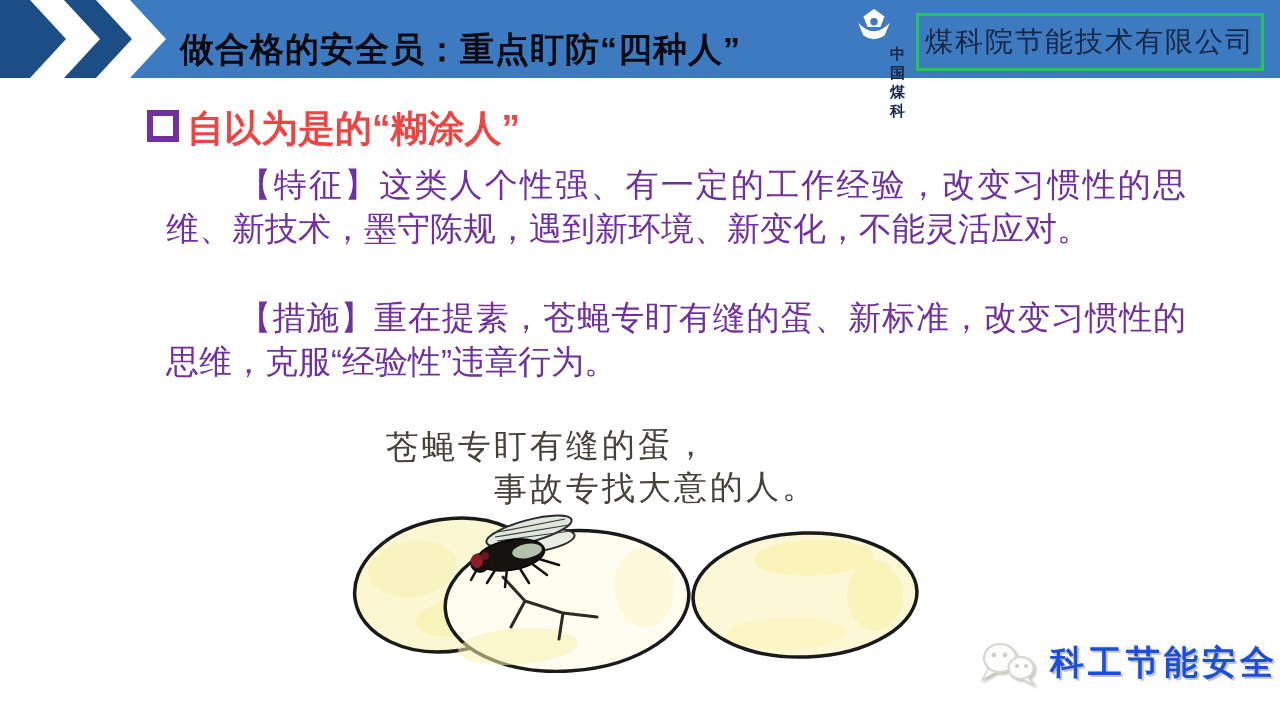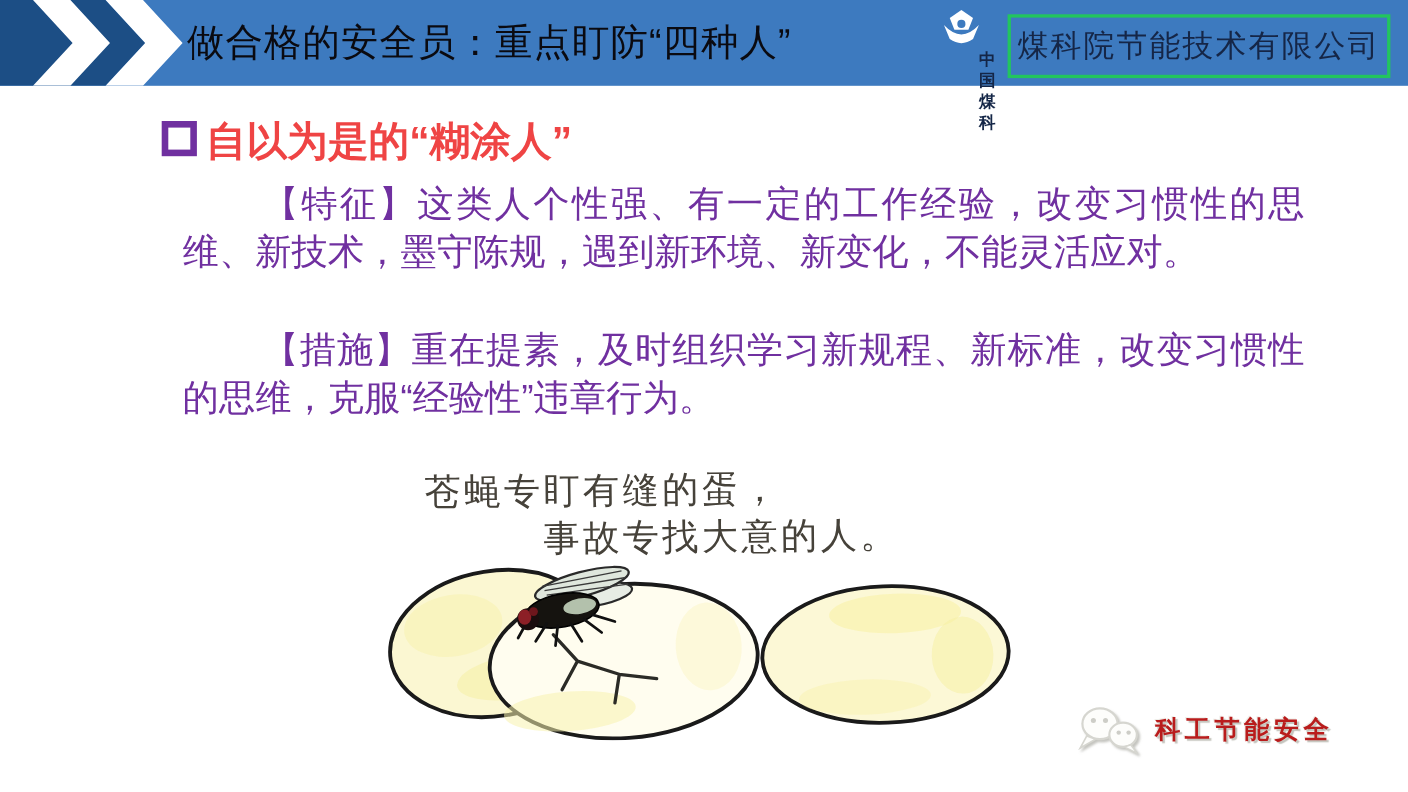--- a/index.html
+++ b/index.html
@@ -4,22 +4,22 @@
 <style>
   html,body{margin:0;padding:0;background:#888;}
   .slide{
     position:relative;width:1280px;height:720px;background:#ffffff;overflow:hidden;
     font-family:"Liberation Sans","DejaVu Sans",sans-serif;
   }
   
   .header{position:absolute;left:0;top:0;width:1280px;height:78px;background:#3d7abf;}
   .chevrons{position:absolute;left:0;top:0;width:170px;height:78px;}
   .slide-title{
-    position:absolute;left:170px;top:0;height:78px;line-height:78px;margin:0;
-    font-size:34px;font-weight:normal;color:#0a0a10;letter-spacing:1px;white-space:nowrap;
+    position:absolute;left:170px;top:0;height:78px;line-height:78px;margin:10px;
+    font-size:34px;font-weight:bold;color:#0a0a10;letter-spacing:1px;white-space:nowrap;
   }
   .logo-group{position:absolute;left:836px;top:8px;width:76px;height:64px;text-align:center;}
   .logo-emblem{display:block;margin:0 auto;}
   .logo-brand{display:block;font-size:15px;font-weight:bold;color:#142festival647;color:#142647;letter-spacing:1px;margin-top:1px;margin-left:48px;}
   .company-box{
     position:absolute;left:916px;top:13px;width:342px;height:52px;
     border:3px solid #22c55e;color:#152647;
     font-size:28px;font-weight:500;letter-spacing:2px;
     display:flex;align-items:center;justify-content:center;white-space:nowrap;
   }
@@ -46,21 +46,21 @@
   }
   .caption-1{left:386px;top:424px;}
   .caption-2{left:494px;top:466px;}
   .eggs-svg{position:absolute;left:345px;top:503px;}
   
   .watermark{
     position:absolute;left:978px;top:638px;display:flex;align-items:center;gap:10px;
   }
   .wechat-icon{filter:drop-shadow(2px 2px 1px rgba(150,150,140,.55));}
   .watermark-text{
-    font-size:23px;font-weight:bold;color:#b91c1c;letter-spacing:4px;white-space:nowrap;
+    font-size:34px;font-weight:bold;color:#1d4ed8;letter-spacing:4px;white-space:nowrap;
     text-shadow:2px 2px 1px #c3c3bc, -1px -1px 0 #efefea;
     text-align:right;
   }
 </style>
 </head>
 <body>
 
 <div class="slide">
 
   <header class="header">
@@ -85,21 +85,21 @@
   </header>
 
   <main>
 
     <h2 class="section-heading">
       <span class="square-bullet"></span><span>自以为是的“糊涂人”</span>
     </h2>
 
     <p class="para para-1">【特征】这类人个性强、有一定的工作经验，改变习惯性的思维、新技术，墨守陈规，遇到新环境、新变化，不能灵活应对。</p>
 
-    <p class="para para-2">【措施】重在提素，及时组织学习新规程、新标准，改变习惯性的思维，克服“经验性”违章行为。</p>
+    <p class="para para-2">【措施】重在提素，苍蝇专盯有缝的蛋、新标准，改变习惯性的思维，克服“经验性”违章行为。</p>
 
     <figure style="margin:0;">
       <div class="caption caption-1">苍蝇专盯有缝的蛋，</div>
       <div class="caption caption-2">事故专找大意的人。</div>
 
       <svg class="eggs-svg" viewBox="0 0 580 170" width="580" height="170" aria-hidden="true">
 
         <g transform="rotate(-9 105 82)">
           <ellipse cx="105" cy="82" rx="96" ry="66" fill="#fbf7d2" stroke="#1a1a1a" stroke-width="3.5"></ellipse>
           <ellipse cx="70" cy="60" rx="45" ry="28" fill="#f8f2ae" opacity="0.55"></ellipse>

